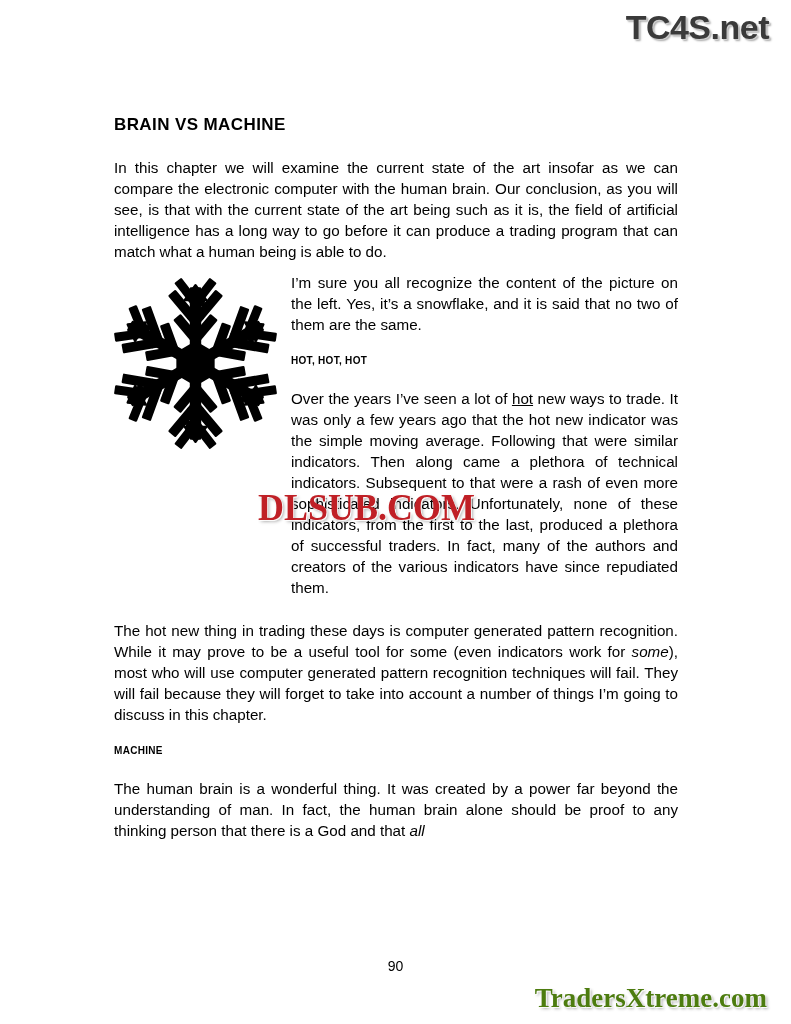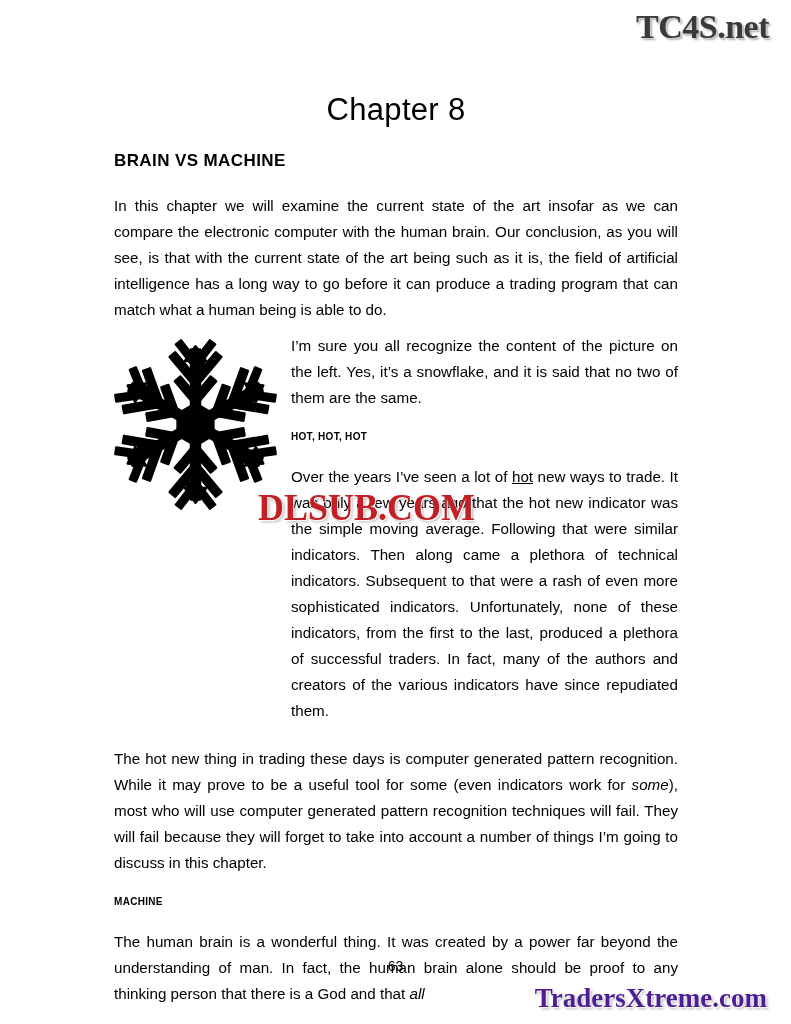--- a/index.html
+++ b/index.html
@@ -19,21 +19,21 @@
   .page {
     position: absolute;
     inset: 0;
   }
 
   
   .wm-topright {
     position: absolute;
     top: 8px;
     right: 22px;
-    font-family: Liberation Serif, serif;
+    font-family: Liberation Sans, sans-serif;
     font-weight: bold;
     font-size: 34px;
     letter-spacing: -0.5px;
     color: #3a3a3a;
     text-shadow: 1px 1px 0 #cfcfcf, 2px 2px 2px rgba(0,0,0,0.35);
   }
   .wm-center {
     position: absolute;
     top: 486px;
     left: 258px;
@@ -46,21 +46,21 @@
     text-shadow: 1px 1px 0 rgba(255,255,255,0.9), 2px 2px 3px rgba(0,0,0,0.3);
     transform: scaleY(1.05);
   }
   .wm-bottom {
     position: absolute;
     bottom: 10px;
     right: 24px;
     font-family: "Liberation Serif", serif;
     font-weight: bold;
     font-size: 27px;
-    color: #4c1d95;
+    color: #4d7c0f;
     text-shadow: 1px 1px 0 rgba(255,255,255,0.85), 2px 2px 3px rgba(0,0,0,0.3);
   }
 
   
   .doc {
     position: absolute;
     left: 114px;
     top: 92px;
     width: 564px;
   }
@@ -73,21 +73,21 @@
   }
   .chapter-subtitle {
     text-align: left;
     font-size: 17px;
     font-weight: bold;
     margin: 23px 0 0 0;
     letter-spacing: 0.4px;
   }
   p.body {
     font-size: 15.2px;
-    line-height: 26px;
+    line-height: 21px;
     text-align: justify;
     margin: 22px 0 0 0;
   }
   .section-head {
     text-align: left;
     font-size: 10px;
     font-weight: bold;
     margin: 20px 0 0 0;
     letter-spacing: 0.3px;
   }
@@ -131,21 +131,20 @@
 </style>
 </head>
 <body>
 
 <div class="page">
 
   <div class="wm-topright">TC4S.net</div>
 
   <div class="doc">
 
-    <h1 class="chapter-title">Chapter 8</h1>
     <h2 class="chapter-subtitle">BRAIN VS MACHINE</h2>
 
     <p class="body">In this chapter we will examine the current state of the art insofar as we can compare the electronic computer with the human brain.  Our conclusion, as you will see, is that with the current state of the art being such as it is, the field of artificial intelligence has a long way to go before it can produce a trading program that can match what a human being is able to do.</p>
 
     <div class="clearfix">
       <div class="snowflake-wrap">
         <svg class="snowflake" viewBox="0 0 200 200" aria-hidden="true">
           <g fill="#000000" stroke="#000000" stroke-width="3" stroke-linecap="round" stroke-linejoin="round">
             <g transform="translate(100,100)">
 
@@ -199,17 +198,17 @@
 
     <h3 class="section-head">MACHINE</h3>
 
     <p class="body">
       <span>The human brain is a wonderful thing.   It was created by a power far beyond the understanding of man.   In fact, the human brain alone should be proof to any thinking person that there is a God and that </span><em>all</em>
     </p>
   </div>
 
   <div class="wm-center">DLSUB.COM</div>
 
-  <div class="page-number">63</div>
+  <div class="page-number">90</div>
 
   <div class="wm-bottom">TradersXtreme.com</div>
 
 </div>
 
 </body></html>

